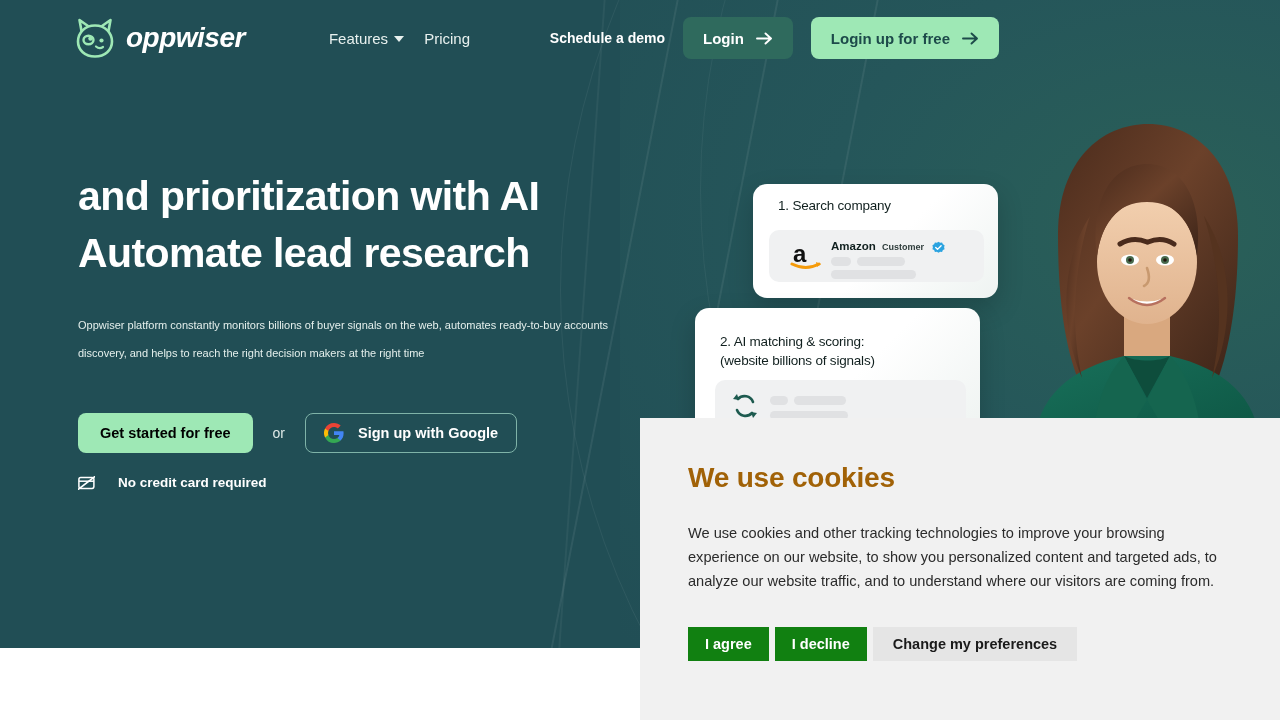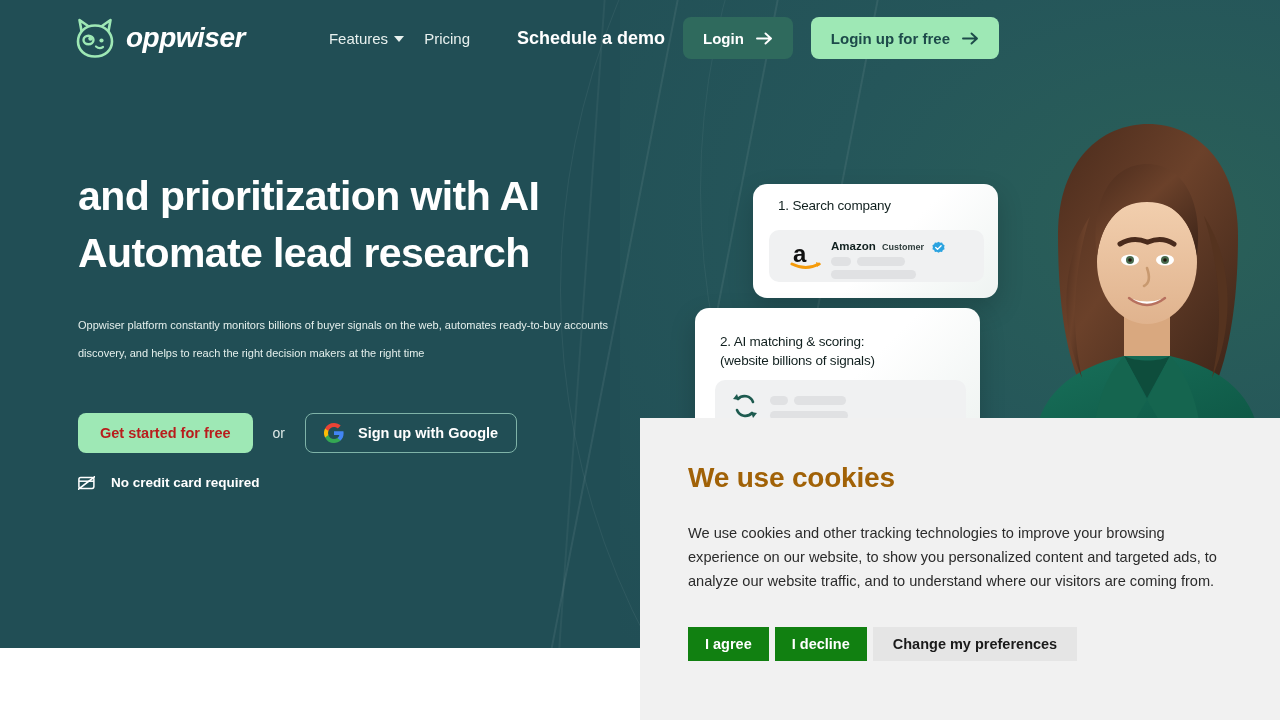--- a/index.html
+++ b/index.html
@@ -50,21 +50,21 @@
     font-size:28px; font-weight:800; font-style:italic; color:#ffffff;
     letter-spacing:-0.5px;
   }
   .nav-links { display:flex; align-items:center; gap:20px; margin-left:84px; }
   .nav-link {
     color:#e8f1ef; font-size:15px; font-weight:400; cursor:pointer;
     display:flex; align-items:center; gap:6px; white-space:nowrap;
   }
   .caret { width:0;height:0;border-left:5px solid transparent;border-right:5px solid transparent;border-top:6px solid #e8f1ef; display:inline-block; margin-top:2px;}
   .nav-right { margin-left:auto; display:flex; align-items:center; gap:18px; }
-  .demo-link { color:#ffffff; font-size:18px; font-weight:700; cursor:pointer; white-space:nowrap; }
+  .demo-link { color:#ffffff; font-size:14px; font-weight:700; cursor:pointer; white-space:nowrap; }
   .btn-login {
     background:#2f6a5d; color:#ffffff; font-size:15px; font-weight:700;
     border:none; border-radius:8px; height:42px; padding:0 20px;
     display:flex; align-items:center; gap:12px; cursor:pointer; white-space:nowrap;
   }
   .btn-signup {
     background:#9ee8b5; color:#1d4a4a; font-size:15px; font-weight:700;
     border:none; border-radius:8px; height:42px; padding:0 20px;
     display:flex; align-items:center; gap:12px; cursor:pointer; white-space:nowrap;
   }
@@ -74,33 +74,33 @@
   .hero-copy { position:absolute; left:78px; top:168px; width:560px; z-index:20; }
   .hero-h1 {
     font-size:41px; line-height:57px; font-weight:800; color:#ffffff;
     letter-spacing:-0.6px;
   }
   .hero-p {
     margin-top:30px; font-size:11px; line-height:27.5px; color:#e4efec; max-width:532px;
   }
   .cta-row { margin-top:46px; display:flex; align-items:center; gap:20px; }
   .btn-getstarted {
-    background:#9ee8b5; color:#b91c1c; border:none; border-radius:8px;
+    background:#9ee8b5; color:#000000; border:none; border-radius:8px;
     height:40px; padding:0 22px; font-size:14.5px; font-weight:700; cursor:pointer;
     white-space:nowrap;
   }
   .or-text { color:#dfeae8; font-size:14px; }
   .btn-google {
     background:transparent; border:1px solid #7fb3a8; border-radius:8px;
     height:40px; padding:0 18px; display:flex; align-items:center; gap:14px;
     color:#ffffff; font-size:14.5px; font-weight:700; cursor:pointer; white-space:nowrap;
   }
   .g-icon { width:20px; height:20px; flex:0 0 auto; }
   .nocard {
-    margin-top:22px; display:flex; align-items:center; gap:16px;
+    margin-top:22px; display:flex; align-items:center; gap:23px;
     color:#ffffff; font-size:13.5px; font-weight:700;
   }
   .nocard svg { flex:0 0 auto; }
 
   
   .art { position:absolute; left:640px; top:0; width:640px; height:648px; z-index:10; }
   .person {
     position:absolute; right:10px; top:116px; width:250px; height:330px;
   }
   .card {

